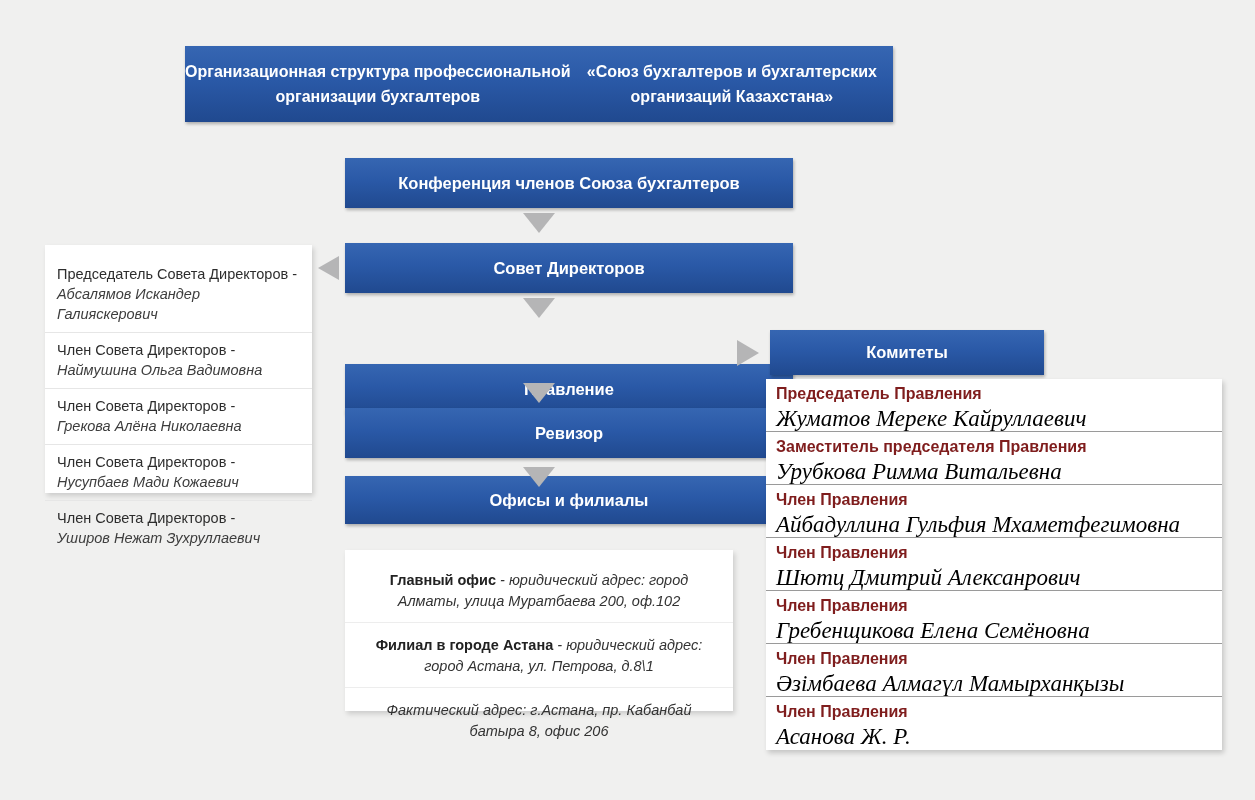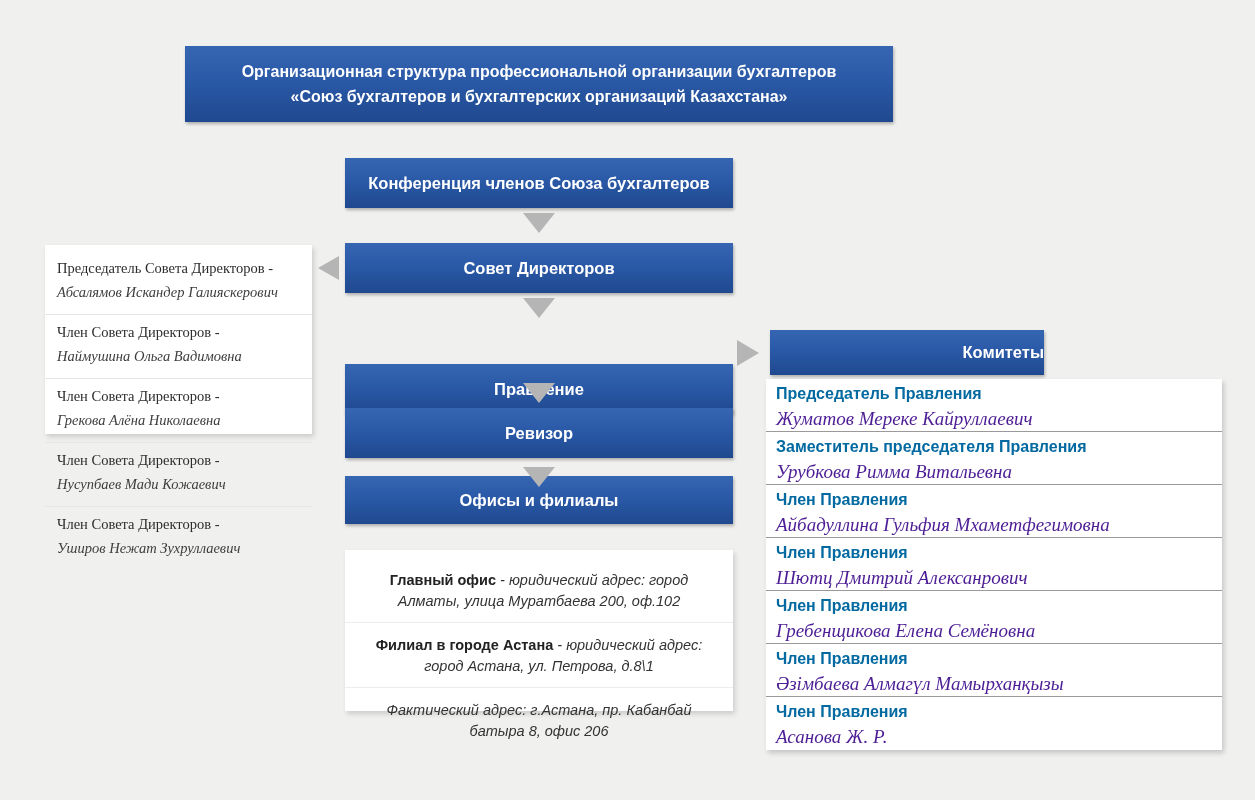--- a/index.html
+++ b/index.html
@@ -11,38 +11,38 @@
     background: #f0f0ef;
     font-family: "Liberation Sans", sans-serif;
     overflow: hidden;
   }
   
   .bluebox {
     position: absolute;
     background: linear-gradient(180deg, #3666b2 0%, #2a59a7 45%, #20498f 100%);
     color: #ffffff;
     display: flex;
-    flex-direction: column;
+    flex-direction: row;
     align-items: center;
     justify-content: center;
     text-align: center;
     font-weight: bold;
     box-shadow: 1px 2px 3px rgba(0,0,0,0.28);
   }
   .titlebox {
     left: 185px; top: 46px; width: 708px; height: 76px;
     font-size: 16px; line-height: 25px;
   }
-  .node { left: 345px; width: 388px; height: 50px; font-size: 16.5px; }
+  .node { left: 345px; width: 448px; height: 50px; font-size: 16.5px; }
   .node-1 { top: 158px; }
   .node-2 { top: 243px; }
   .node-3 { top: 328px; margin-top: 36px; }
   .node-4 { top: 408px; justify-content: center; }
   .node-5 { top: 476px; height: 48px; }
-  .committees { left: 770px; top: 330px; width: 274px; height: 45px; font-size: 16.5px; align-items: flex-end; }
+  .committees { left: 770px; top: 330px; width: 274px; height: 45px; font-size: 16.5px; }
 
   
   .arrow-down {
     position: absolute;
     left: 523px;
     width: 0; height: 0;
     border-left: 16px solid transparent;
     border-right: 16px solid transparent;
     border-top: 20px solid #b5b5b6;
   }
@@ -67,50 +67,50 @@
     border-left: 22px solid #b5b5b6;
   }
 
   
   .panel {
     position: absolute;
     background: #ffffff;
     box-shadow: 2px 3px 5px rgba(0,0,0,0.15);
   }
   .directors-panel {
-    left: 45px; top: 245px; width: 267px; height: 189px;
-    padding-top: 6px; box-sizing: border-box; font-family: Liberation Serif, serif;
+    left: 45px; top: 245px; width: 267px; height: 248px;
+    padding-top: 12px; box-sizing: border-box;
   }
   .director-entry {
     padding: 7px 12px 8px 12px;
     border-bottom: 1px solid #e6e6e6;
   }
   .director-entry:last-child { border-bottom: none; }
   .director-role { font-size: 14.5px; color: #2d2d2d; line-height: 20px; }
-  .director-name { font-size: 14.5px; color: #3d3d3d; font-style: italic; line-height: 28px; }
+  .director-name { font-size: 14.5px; color: #3d3d3d; font-style: italic; line-height: 20px; }
 
   .board-list {
     left: 766px; top: 379px; width: 456px;
     box-shadow: 2px 3px 5px rgba(0,0,0,0.18);
   }
   .board-row {
     height: 53px;
     padding: 3px 10px 0 10px;
     box-sizing: border-box;
     background: #ffffff;
     border-bottom: 1px solid #9a9a9a;
   }
   .board-row:last-child { border-bottom: none; }
   .board-role {
-    font-size: 16px; font-weight: bold; color: #0369a1; line-height: 24px;
+    font-size: 16px; font-weight: bold; color: #7f1d1d; line-height: 24px;
   }
   .board-name {
     font-family: "Liberation Serif", serif;
     font-style: italic;
-    font-size: 19px; color: #4c1d95; line-height: 25px;
+    font-size: 23px; color: #000000; line-height: 25px;
   }
 
   .offices-panel {
     left: 345px; top: 550px; width: 388px; height: 161px;
     box-sizing: border-box;
     padding-top: 8px;
   }
   .office-entry {
     text-align: center;
     padding: 12px 18px 10px 18px;

